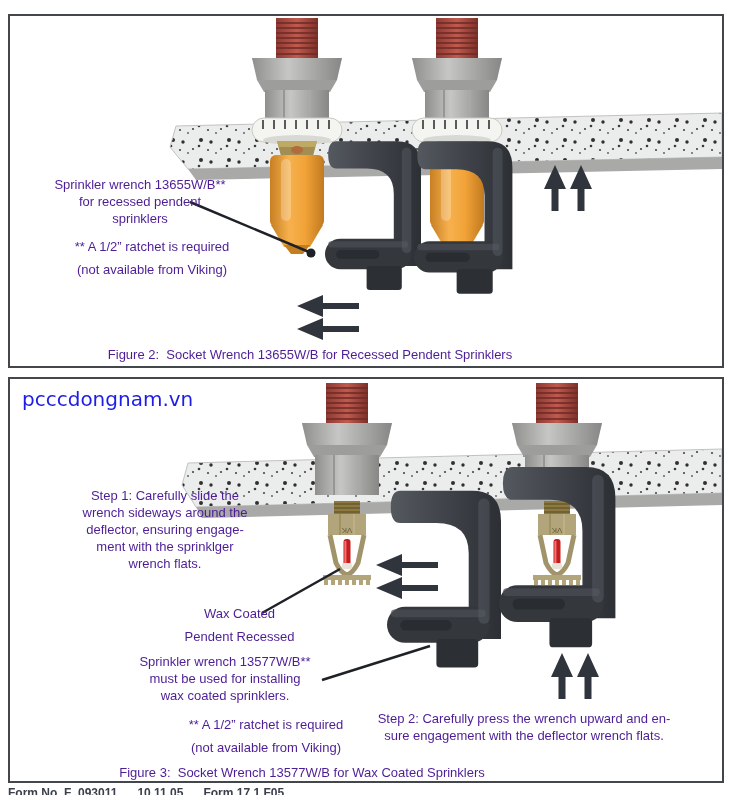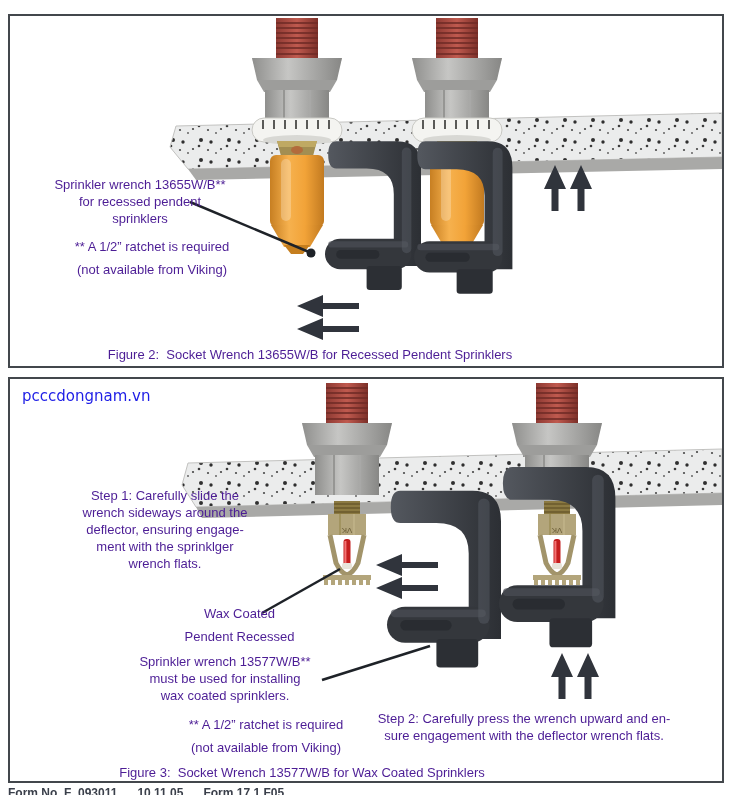--- a/index.html
+++ b/index.html
@@ -16,21 +16,21 @@
   svg.art{position:absolute;left:0;top:0;}
   .t{
     position:absolute;color:#4c1d95;font-weight:normal;font-size:13px;
     line-height:17px;white-space:pre-line;
   }
   .ctr{text-align:center;}
   .note{line-height:23px;text-align:center;}
   .cap{font-size:13px;white-space:pre;}
   .watermark{
     position:absolute;top:8px;left:12px;color:#1d1de6;
-    font-family:"DejaVu Sans",sans-serif;font-size:15px;font-weight:normal;
+    font-family:"DejaVu Sans",sans-serif;font-size:20px;font-weight:normal;
   }
   .footer{
     position:absolute;top:786px;left:8px;font-size:12px;font-weight:bold;
     color:#3a3f4a;white-space:pre;
   }
 </style>
 </head>
 <body>
 
 <svg width="0" height="0" style="position:absolute" aria-hidden="true">

